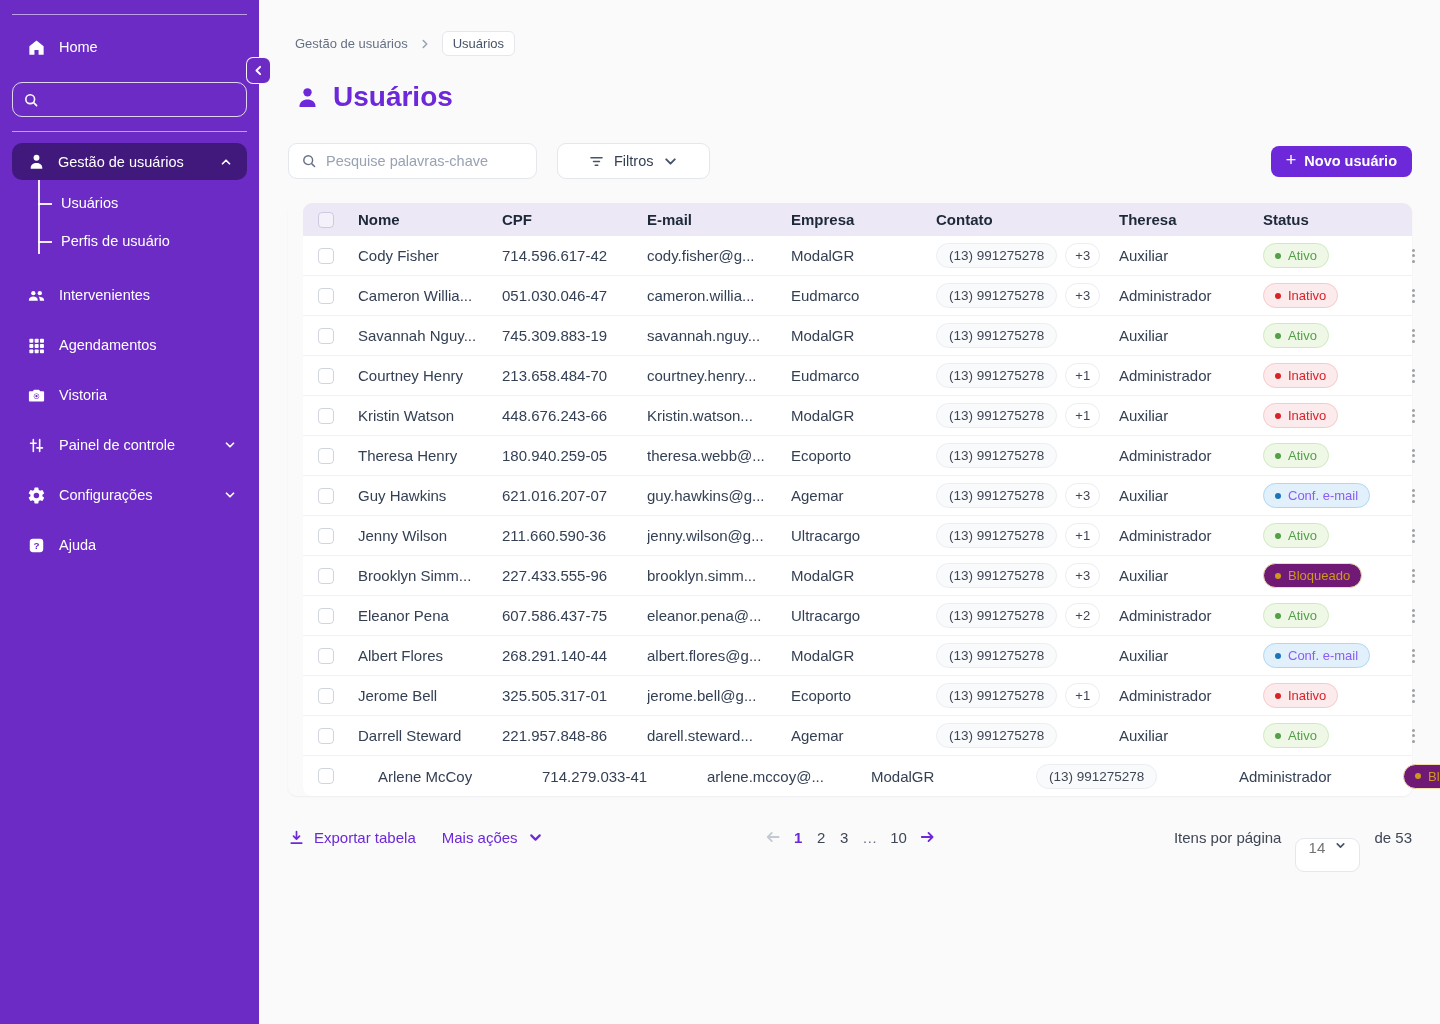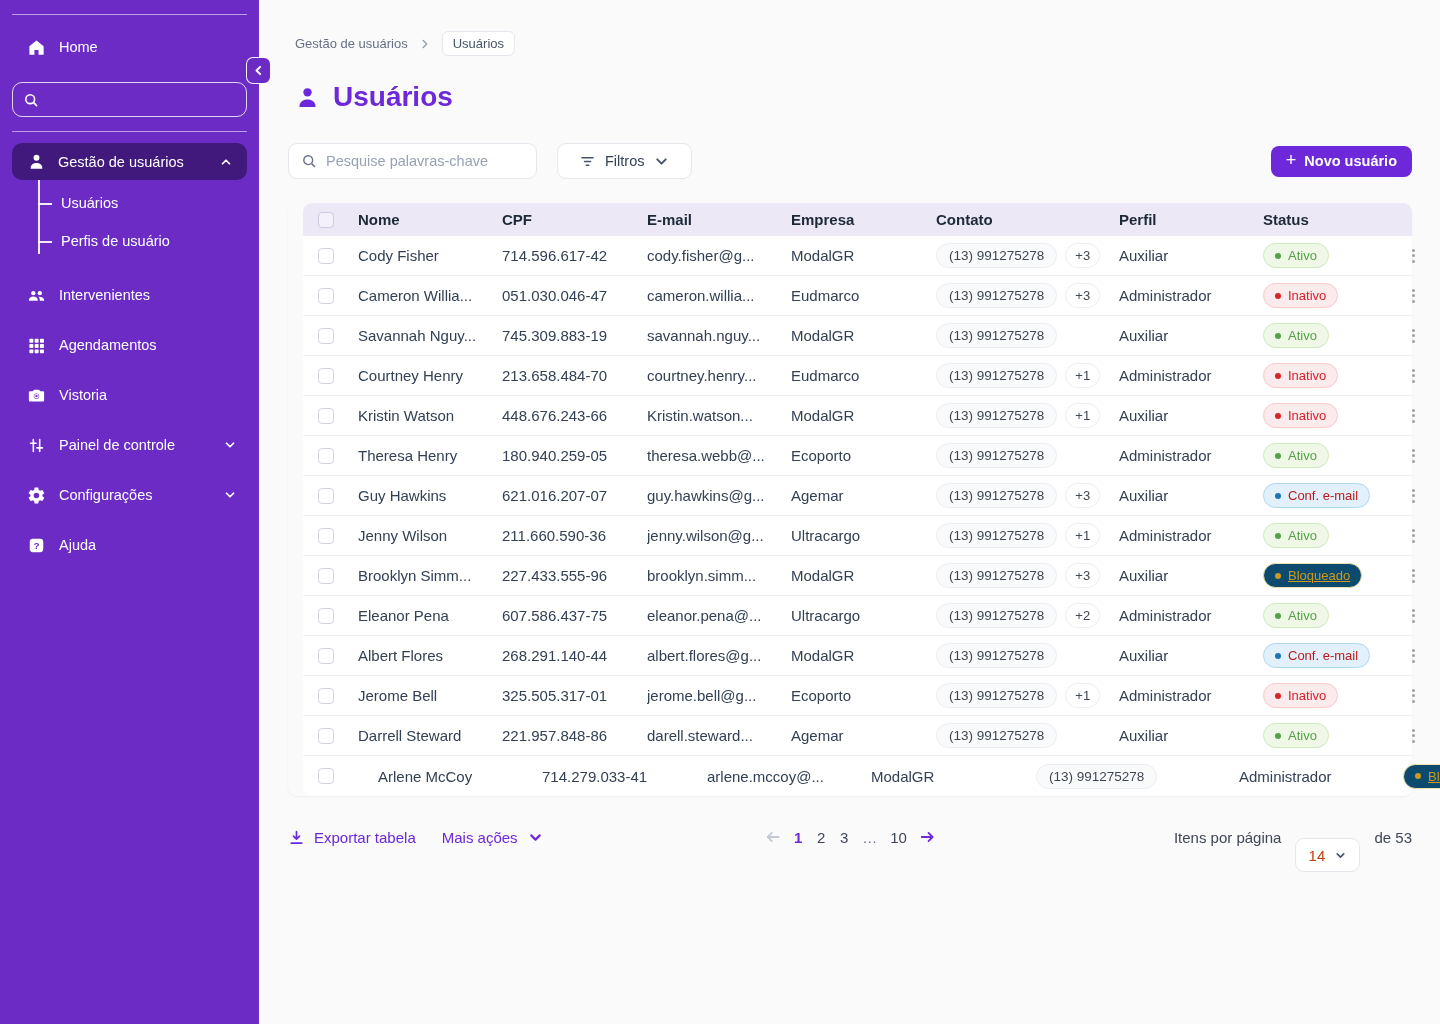--- a/index.html
+++ b/index.html
@@ -84,21 +84,21 @@
     display:flex; align-items:center; gap:9px; padding:0 12px; color:#667085;
   }
   .search-field svg { width:16px; height:16px; flex:none; }
   .search-field input {
     border:none; outline:none; width:100%; font-size:14.5px; color:#344054;
     font-family:"Liberation Sans", sans-serif;
   }
   .search-field input::placeholder { color:#98A2B3; }
   .filters-btn {
     margin-left:20px; height:36px; background:#fff; border:1px solid #E4E7EC; border-radius:9px;
-    display:flex; align-items:center; gap:9px; padding:0 21px; font-size:14.5px; color:#344054; cursor:pointer;
+    display:flex; align-items:center; gap:9px; padding:0 30px; font-size:14.5px; color:#344054; cursor:pointer;
   }
   .filters-btn svg { width:17px; height:17px; color:#475467; }
   .new-user-btn {
     margin-left:auto; height:31px; background:#6D28D9; color:#fff; border:none; border-radius:8px;
     display:flex; align-items:center; gap:8px; padding:0 15px; font-size:14.5px; font-weight:600; cursor:pointer;
     font-family:"Liberation Sans", sans-serif;
   }
   .plus-glyph { font-size:18px; font-weight:400; line-height:1; margin-top:-2px; }
 
   
@@ -129,23 +129,23 @@
 
   .status-badge {
     display:inline-flex; align-items:center; gap:7px; border-radius:999px; padding:4px 11px;
     font-size:13px; font-weight:500; border:1px solid transparent;
   }
   .status-badge .dot { width:6px; height:6px; border-radius:50%; }
   .st-ativo     { color:#53A047; background:#EFF8E7; border-color:#CFE9BE; }
   .st-ativo .dot { background:#53A047; }
   .st-inativo   { color:#D6232A; background:#FCEBEC; border-color:#F6C9CB; }
   .st-inativo .dot { background:#D6232A; }
-  .st-conf      { color:#b91c1c; background:#E1F0FA; border-color:#AFD7F0;justify-content:flex-end; }
+  .st-conf      { color:#8b5cf6; background:#E1F0FA; border-color:#AFD7F0;justify-content:flex-end; }
   .st-conf .dot { background:#1B74BA; }
-  .st-bloqueado { color:#CE9A1D; background:#0c4a6e; border-color:#F0E0AB;text-decoration:underline; }
+  .st-bloqueado { color:#CE9A1D; background:#701a75; border-color:#F0E0AB; }
   .st-bloqueado .dot { background:#CE9A1D; }
 
   .kebab { display:flex; flex-direction:column; gap:2.5px; align-items:center; cursor:pointer; width:100%; }
   .kebab i { width:3px; height:3px; border-radius:50%; background:#9AA0A6; display:block; }
 
   
   .table-footer { position:relative; display:flex; align-items:center; margin-top:24px; height:34px; }
   .footer-left { display:flex; align-items:center; gap:26px; }
   .link-btn {
     display:flex; align-items:center; gap:9px; color:#6D28D9; font-size:15px; font-weight:500;
@@ -159,21 +159,21 @@
   .page-arrow { display:flex; align-items:center; cursor:pointer; }
   .page-arrow svg { width:18px; height:18px; }
   .page-arrow.disabled { color:#C3C9D1; cursor:default; }
   .page-arrow.enabled { color:#6D28D9; }
   .page-num { min-width:14px; text-align:center; cursor:pointer; padding:0 2px; }
   .page-num.current { color:#6D28D9; font-weight:600; }
   .page-num.ellipsis { color:#667085; cursor:default; }
   .footer-right { margin-left:auto; display:flex; align-items:center; gap:14px; font-size:15px; color:#3F4654; }
   .per-page-select {
     width:65px; height:34px; border:1px solid #E4E7EC; border-radius:9px; background:#fff;
-    display:flex; align-items:center; justify-content:center; gap:9px; cursor:pointer; color:#c2410c;margin-top:36px;
+    display:flex; align-items:flex-start; justify-content:center; gap:9px; cursor:pointer; color:#737373;margin-top:36px;
   }
   .per-page-select svg { width:13px; height:13px; color:#475467; }
 </style>
 </head>
 <body>
 
 <aside class="sidebar">
   <hr class="side-divider">
 
   <div class="collapse-btn">
@@ -356,21 +356,21 @@
   <div class="table-wrap">
     <div class="t-grid t-head">
       <div class="cell cb-cell">
           <div class="checkbox"></div>
         </div>
       <div class="cell">Nome</div>
       <div class="cell">CPF</div>
       <div class="cell">E-mail</div>
       <div class="cell">Empresa</div>
       <div class="cell">Contato</div>
-      <div class="cell">Perfil</div>
+      <div class="cell">Theresa</div>
       <div class="cell">Status</div>
       <div class="cell"></div>
     </div>
     <div>
     <div class="t-grid t-row">
       <div class="cell cb-cell">
             <div class="checkbox"></div>
           </div>
       <div class="cell">Cody Fisher</div>
       <div class="cell">714.596.617-42</div>

